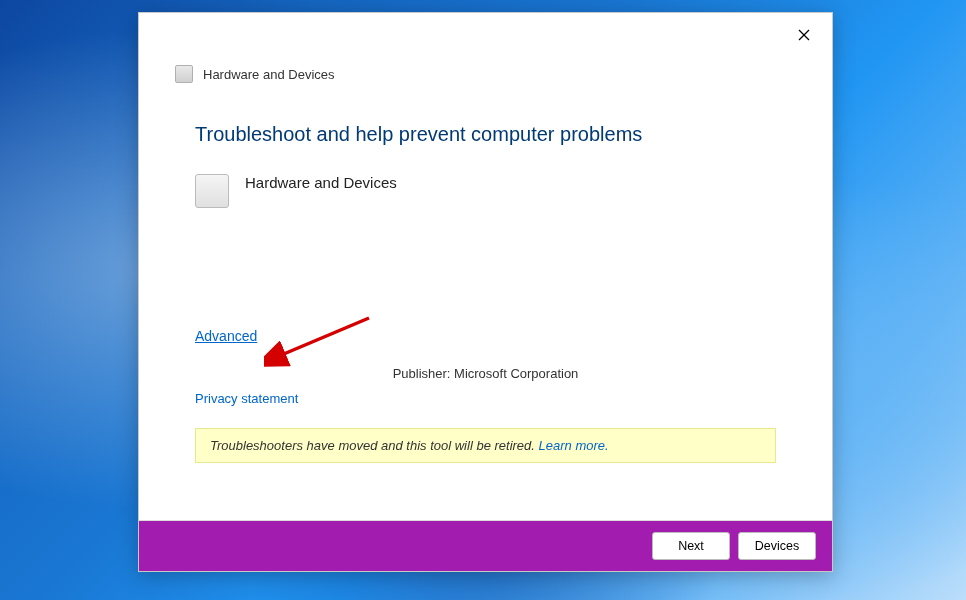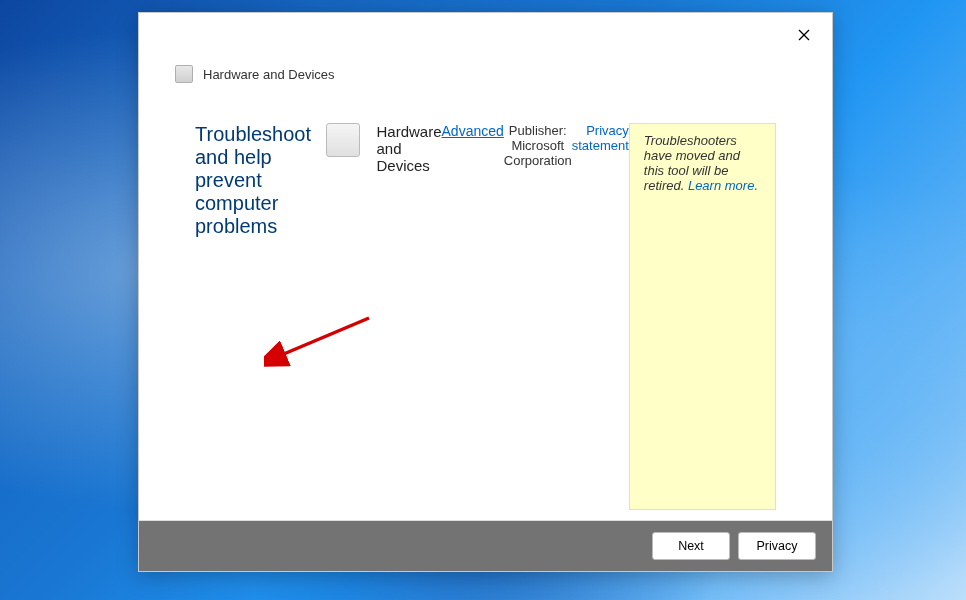--- a/index.html
+++ b/index.html
@@ -71,21 +71,21 @@
       border-radius: 2px;
     }
     .header-title {
       font-size: 13px;
       color: #333;
     }
     .content {
       flex: 1;
       padding: 30px 56px 0 56px;
       display: flex;
-      flex-direction: row;
+      flex-direction: column;
     }
     .main-heading {
       font-size: 20px;
       color: #003a75;
       font-weight: 400;
       margin-bottom: 28px;
     }
     .item-row {
       display: flex;
       gap: 16px;
@@ -143,21 +143,21 @@
       color: #333;
       margin-bottom: 10px;
       font-style: italic;
     }
     .banner .learn-link {
       color: #0066cc;
       cursor: pointer;
     }
     .footer {
       border-top: 1px solid #ddd;
-      background: #737373;
+      background: #a21caf;
       padding: 11px 16px;
       display: flex;
       justify-content: flex-end;
       gap: 8px;
     }
     .footer button {
       min-width: 78px;
       height: 28px;
       background: #fff;
       border: 1px solid #bbb;
@@ -218,21 +218,21 @@
     <a class="privacy-link">Privacy statement</a>
 
     <div class="banner">
       <span>Troubleshooters have moved and this tool will be retired. </span><span class="learn-link">Learn more.</span>
     </div>
 
   </div>
 
   <div class="footer">
     <button>Next</button>
-    <button>Privacy</button>
+    <button>Devices</button>
   </div>
 
 </div>
 
 <svg class="annotation-arrow" width="120" height="60">
   <defs>
     <marker id="arrowhead" markerWidth="10" markerHeight="8" refX="2" refY="4" orient="auto">
       <polygon points="0 0, 10 4, 0 8" fill="#d40000"></polygon>
     </marker>
   </defs>

